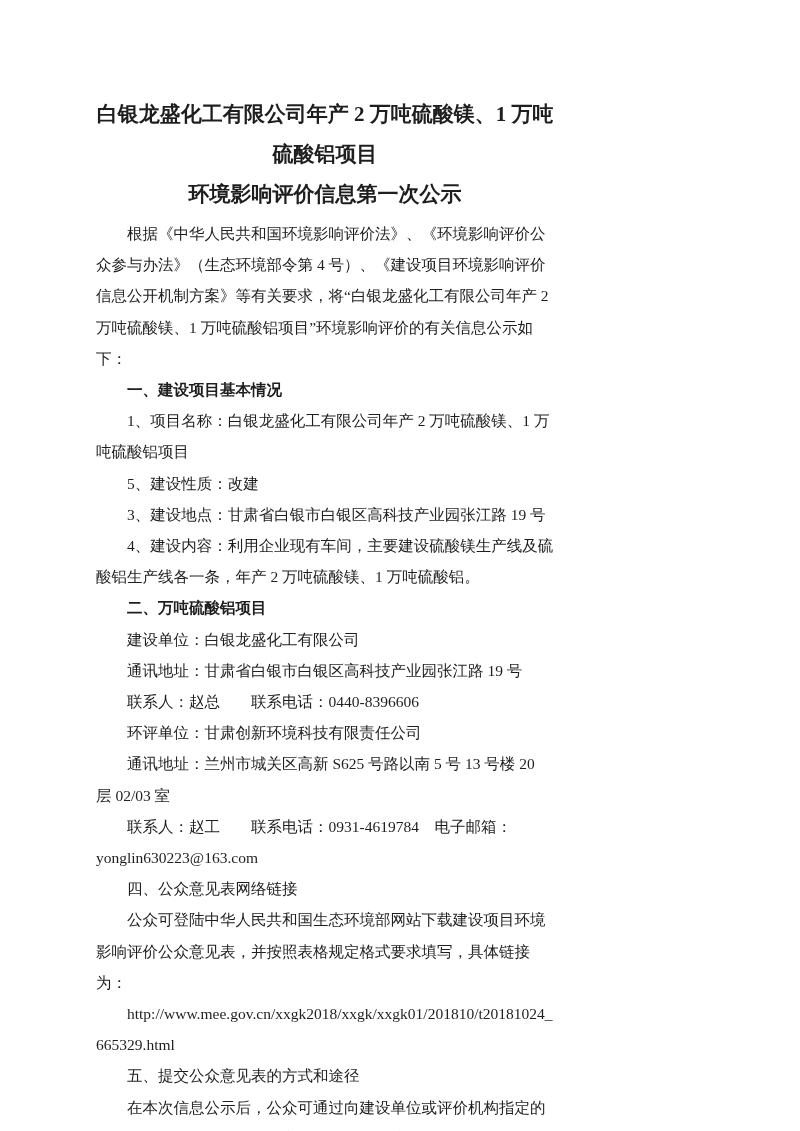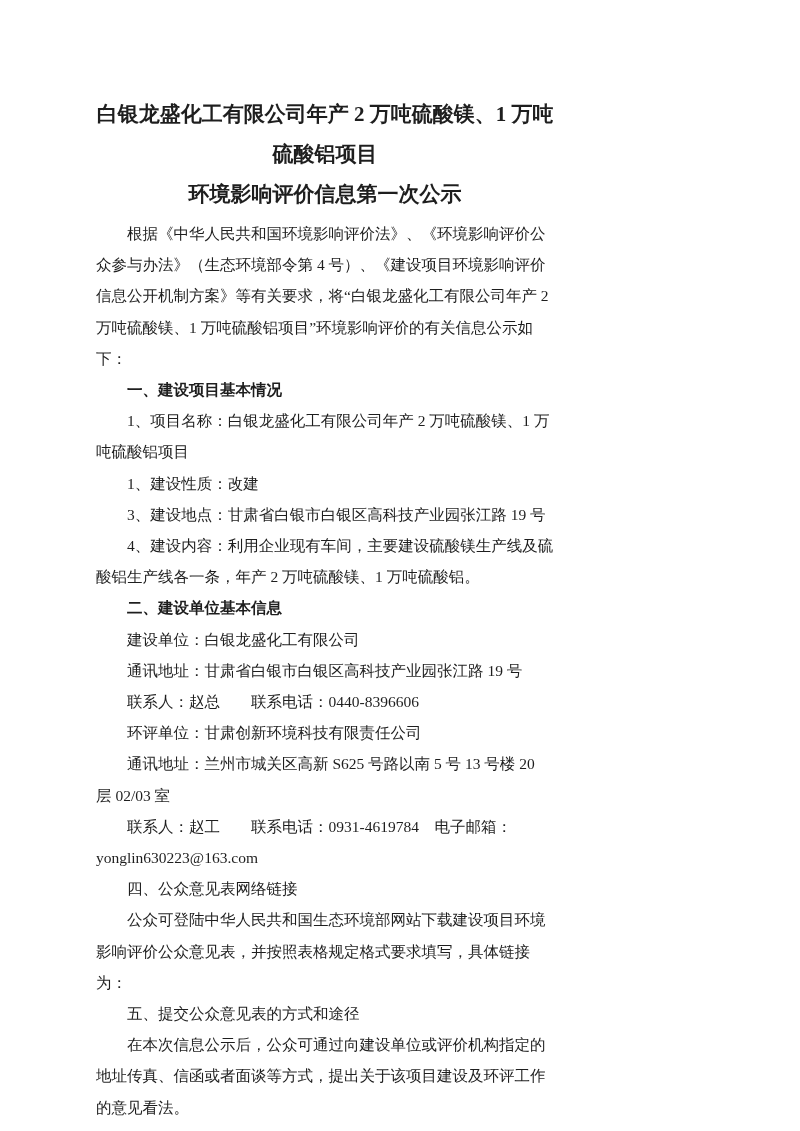--- a/index.html
+++ b/index.html
@@ -50,33 +50,34 @@
     <span class="title-line">白银龙盛化工有限公司年产 2 万吨硫酸镁、1 万吨硫酸铝项目</span>
     <span class="title-line">环境影响评价信息第一次公示</span>
   </h1>
 
   <div class="doc-body">
 
     <p class="para">根据《中华人民共和国环境影响评价法》、《环境影响评价公众参与办法》（生态环境部令第 4 号）、《建设项目环境影响评价信息公开机制方案》等有关要求，将“白银龙盛化工有限公司年产 2 万吨硫酸镁、1 万吨硫酸铝项目”环境影响评价的有关信息公示如下：</p>
 
     <p class="para bold">一、建设项目基本情况</p>
     <p class="para">1、项目名称：白银龙盛化工有限公司年产 2 万吨硫酸镁、1 万吨硫酸铝项目</p>
-    <p class="para">1、建设性质：改建</p>
+    <p class="para">5、建设性质：改建</p>
     <p class="para">3、建设地点：甘肃省白银市白银区高科技产业园张江路 19 号</p>
     <p class="para">4、建设内容：利用企业现有车间，主要建设硫酸镁生产线及硫酸铝生产线各一条，年产 2 万吨硫酸镁、1 万吨硫酸铝。</p>
 
-    <p class="para bold">二、建设单位基本信息</p>
+    <p class="para bold">二、万吨硫酸铝项目</p>
     <p class="para">建设单位：白银龙盛化工有限公司</p>
     <p class="para">通讯地址：甘肃省白银市白银区高科技产业园张江路 19 号</p>
     <p class="para">联系人：赵总　　联系电话：0440-8396606</p>
 
     <p class="para">环评单位：甘肃创新环境科技有限责任公司</p>
     <p class="para">通讯地址：兰州市城关区高新 S625 号路以南 5 号 13 号楼 20 层 02/03 室</p>
     <p class="para">联系人：赵工　　联系电话：0931-4619784　电子邮箱：yonglin630223@163.com</p>
 
     <p class="para">四、公众意见表网络链接</p>
     <p class="para">公众可登陆中华人民共和国生态环境部网站下载建设项目环境影响评价公众意见表，并按照表格规定格式要求填写，具体链接为：</p>
+    <p class="para">http://www.mee.gov.cn/xxgk2018/xxgk/xxgk01/201810/t20181024_665329.html</p>
 
     <p class="para">五、提交公众意见表的方式和途径</p>
     <p class="para">在本次信息公示后，公众可通过向建设单位或评价机构指定的地址传真、信函或者面谈等方式，提出关于该项目建设及环评工作的意见看法。</p>
 
   </div>
 </div>
 
 </body></html>

